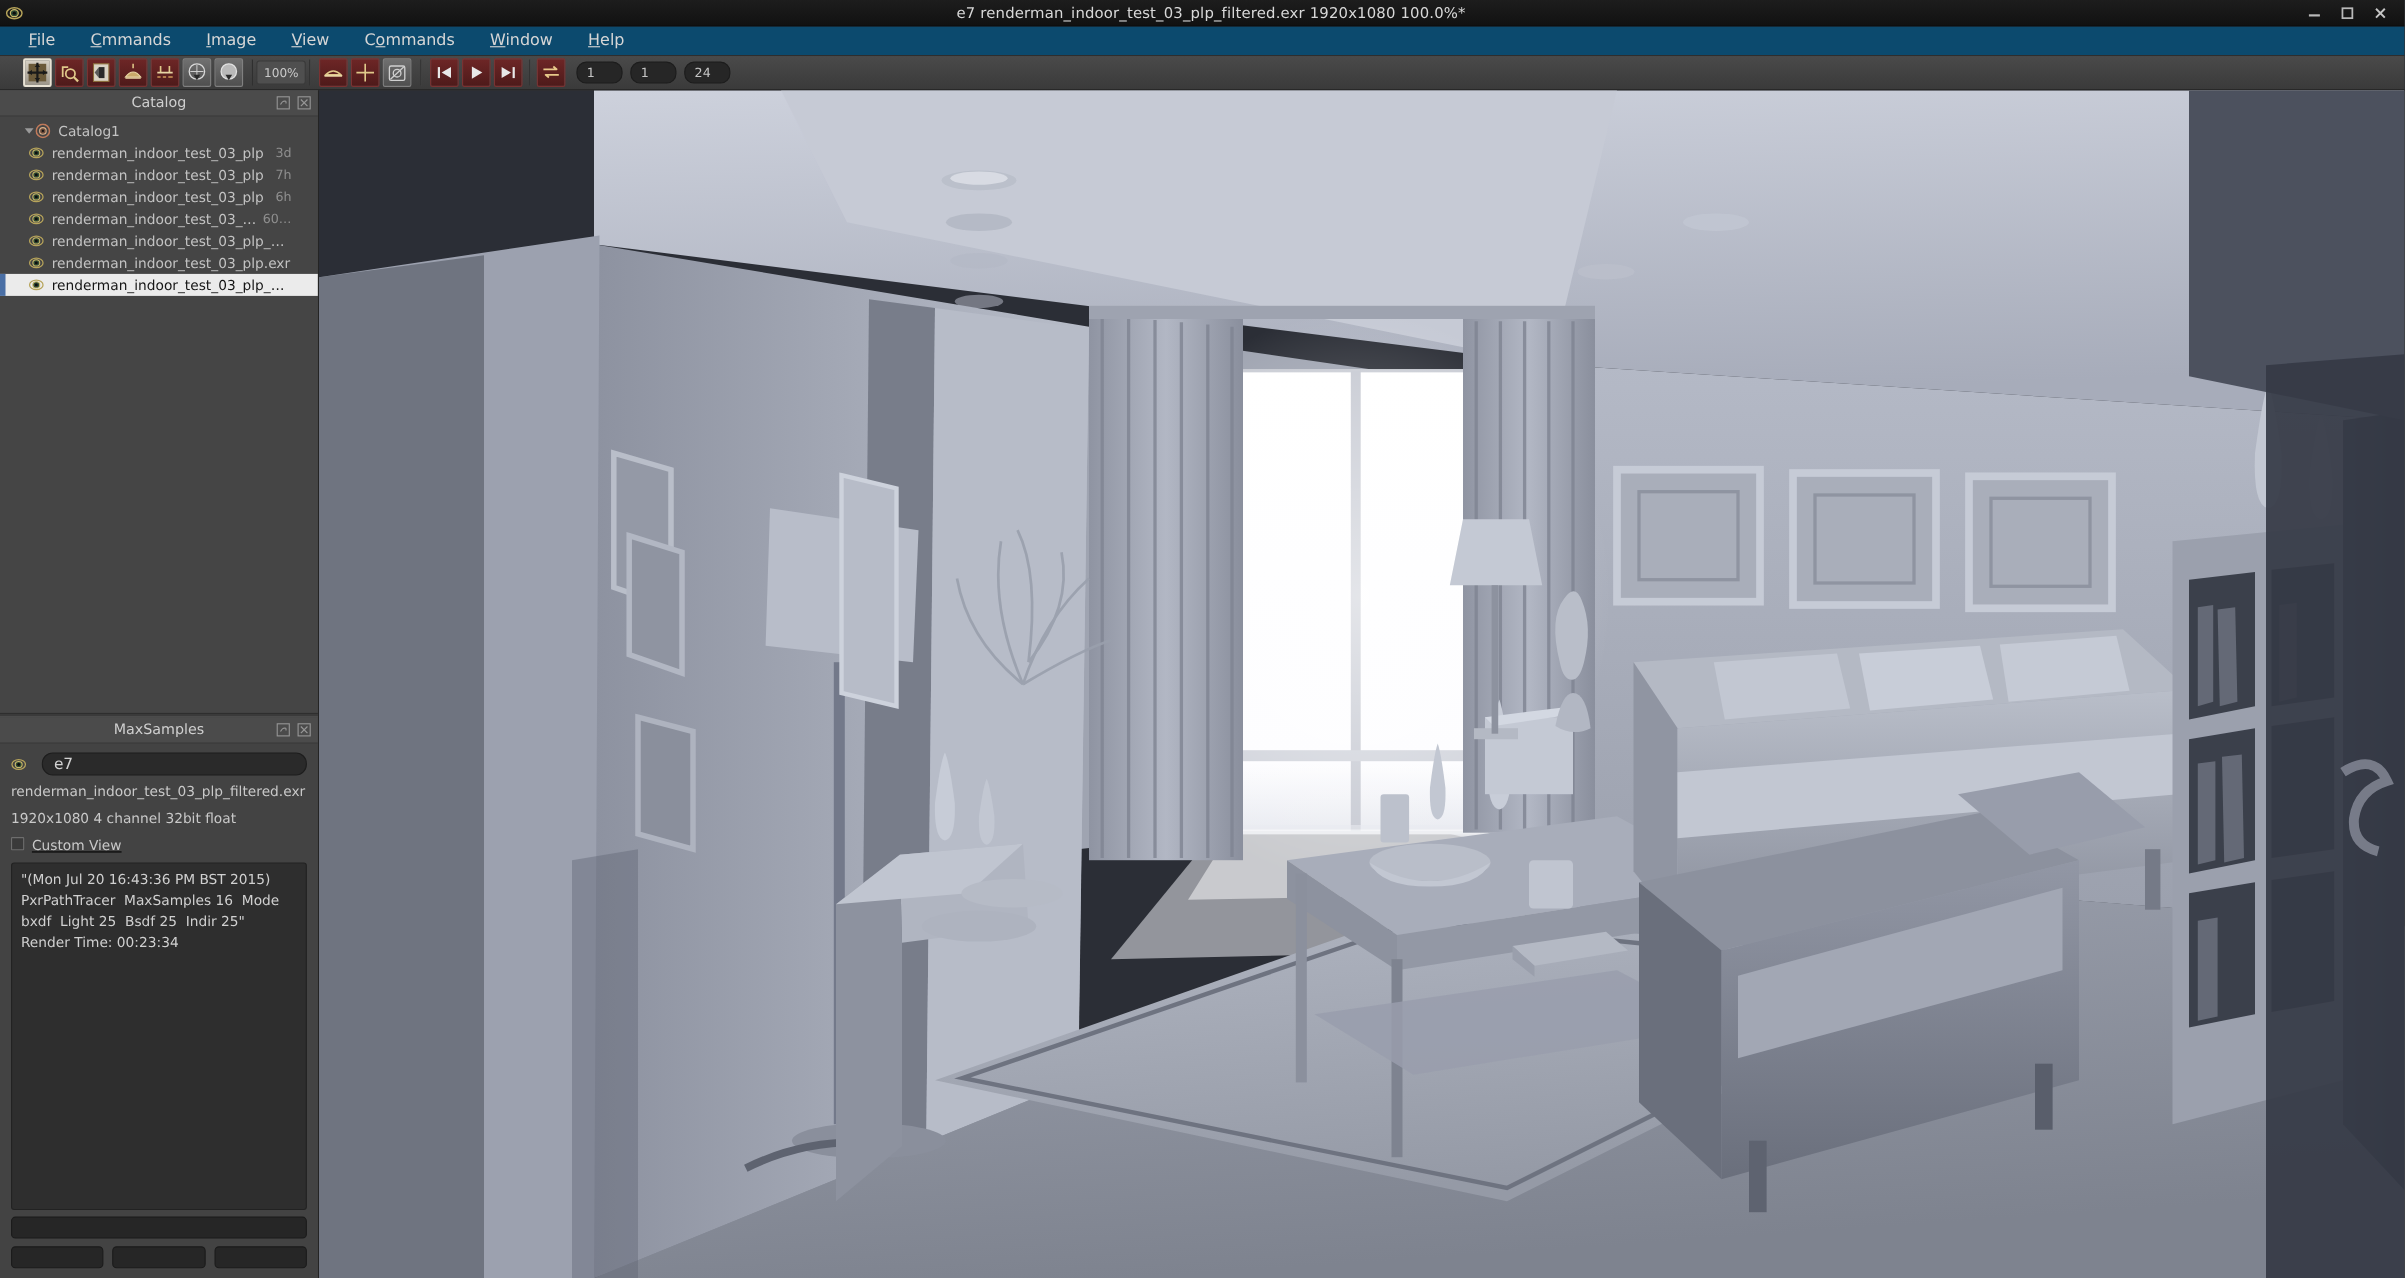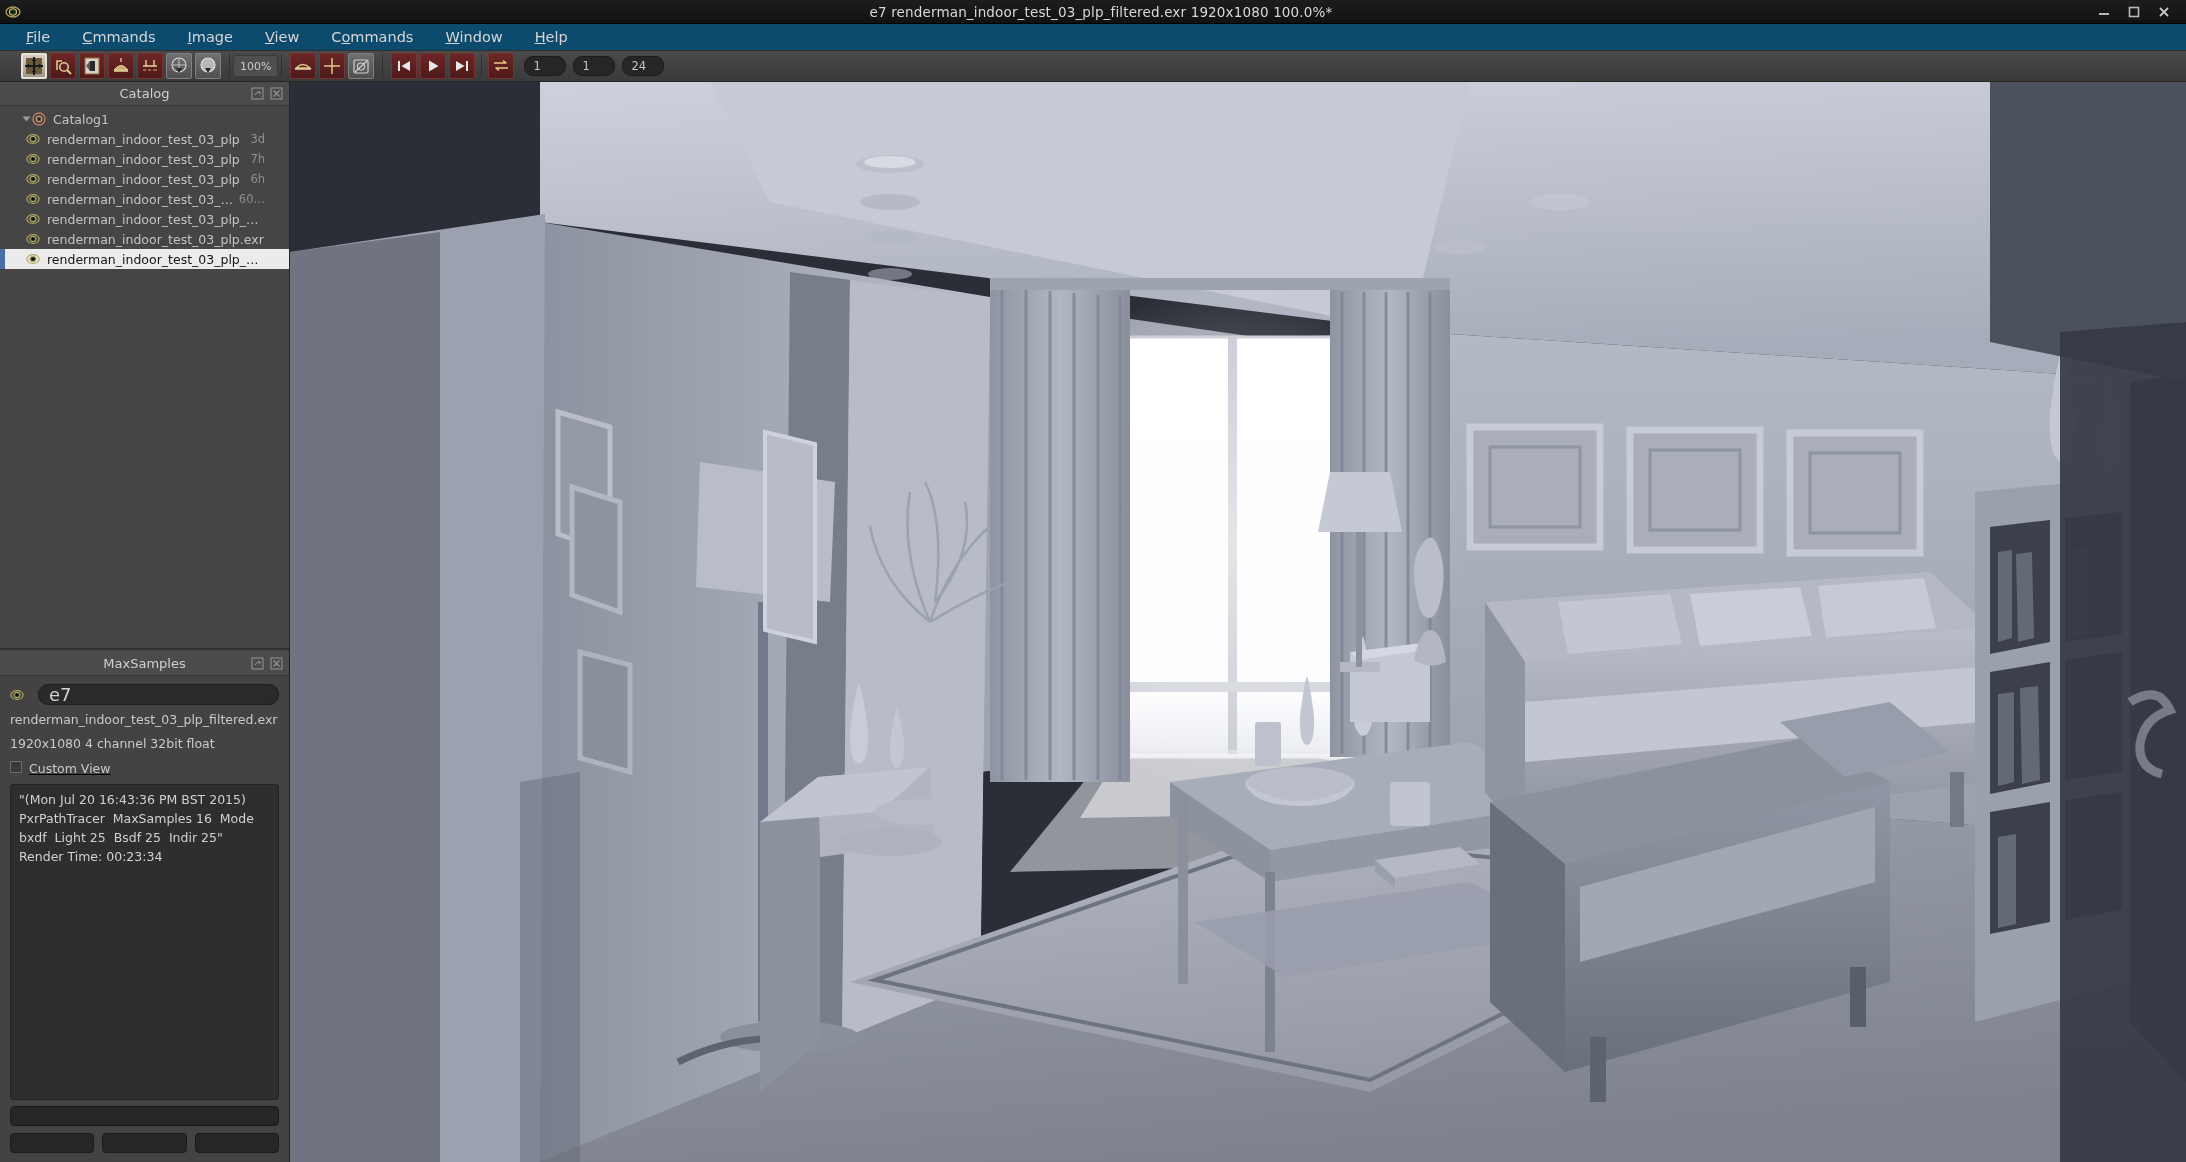--- a/index.html
+++ b/index.html
@@ -129,21 +129,21 @@
 
   .dock-splitter { height: 4px; background: #3a3a3a; border-top:1px solid #2e2e2e; border-bottom:1px solid #4e4e4e; }
 
   .inspector { flex: 0 0 510px; display:flex; flex-direction: column; background: #434343; }
   .insp-body { flex:1; padding: 8px 10px 6px 10px; display:flex; flex-direction:column; gap: 6px; overflow:hidden;}
   .insp-row1 { display:flex; align-items:center; gap: 7px; }
   .insp-field {
     flex:1; height: 21px; border-radius: 10px;
     background: #2a2a2a; border: 1px solid #1d1d1d;
     display:flex; align-items:center; padding-left: 10px;
-    font-size: 18px; color: #d2d2d2;
+    font-size: 14px; color: #d2d2d2;
   }
   .insp-line { font-size: 12.5px; color: #c9c9c9; line-height: 1.45; }
   .chk-row { display:flex; gap: 7px; margin-top: 2px; margin-bottom: 2px; text-decoration: underline;}
   .chkbox { width: 12px; height: 12px; background: #3a3a3a; border: 1px solid #6d6d6d; border-radius:1px; }
   .chk-label { font-size: 12.5px; color: #c9c9c9; }
   .meta-box {
     flex: 1; min-height: 0;
     background: #2e2e2e; border: 1px solid #222;
     border-radius: 3px; padding: 6px 8px;
     font-size: 12.5px; color: #d0d0d0; line-height: 1.5;

